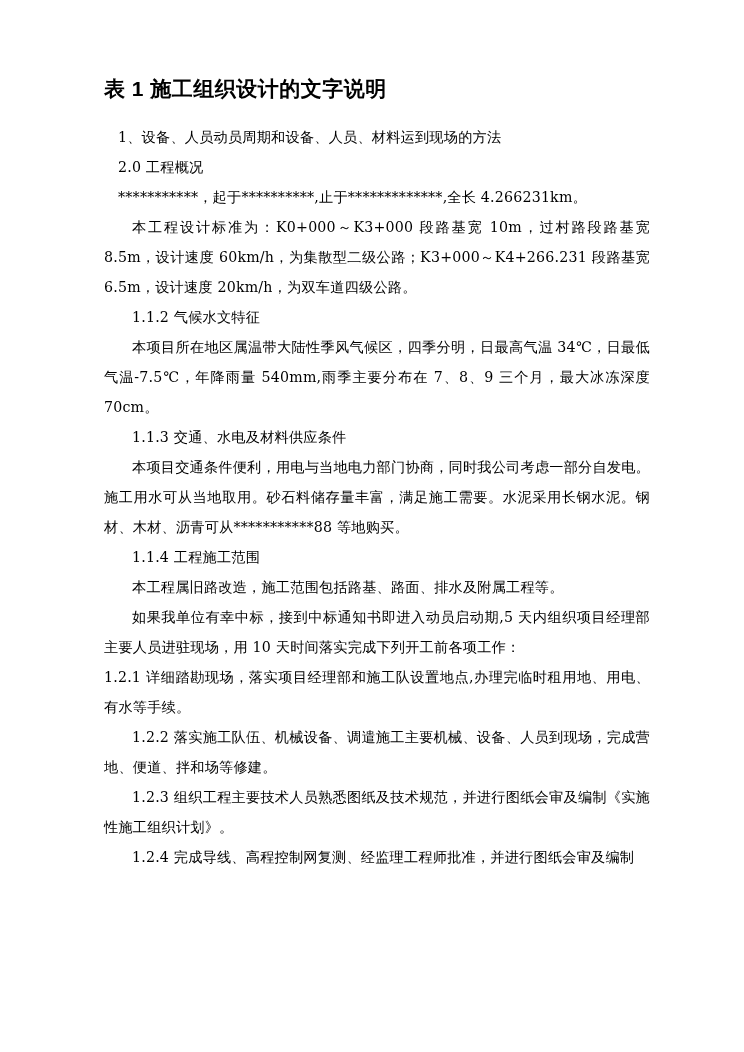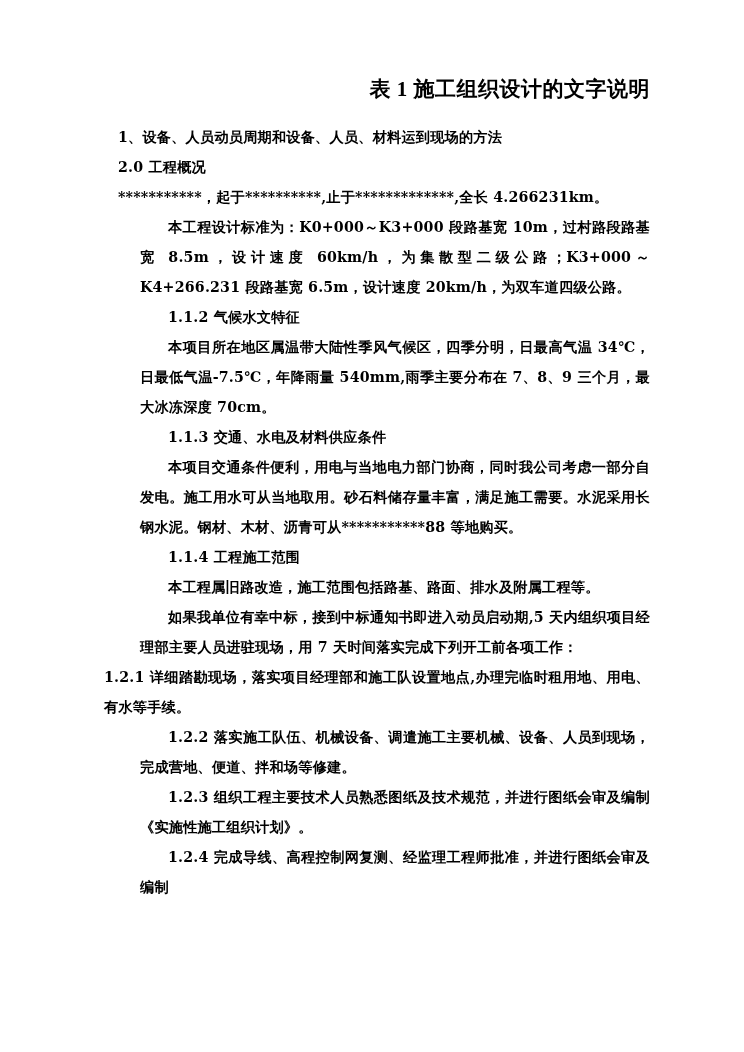--- a/index.html
+++ b/index.html
@@ -19,42 +19,39 @@
     overflow: hidden;
     margin: 0 auto;
   }
   .content {
     position: absolute;
     left: 104px;
     top: 74px;
     width: 546px;
   }
   .doc-title {
-    font-family: Liberation Serif, serif;
+    font-family: Liberation Sans, sans-serif;
     font-weight: bold;
     font-size: 21px;
     line-height: 30px;
     letter-spacing: 0.5px;
     color: #000;
     margin: 0 0 18px 0;
-    text-align: right;
   }
   p.para {
     font-family: "DejaVu Serif", "Liberation Serif", serif;
     font-size: 14.2px;
     line-height: 30px;
     color: #000;
     margin: 0;
     text-align: justify;
     letter-spacing: 0.2px;
-    font-weight: bold;
   }
   p.indent2 {
     text-indent: 28px;
-    margin-left: 36px;
   }
   p.indent1 {
     text-indent: 14px;
   }
   p.noindent {
     text-indent: 0;
   }
 </style>
 </head>
 <body>
@@ -66,20 +63,20 @@
     <p class="para indent1">1、设备、人员动员周期和设备、人员、材料运到现场的方法</p>
     <p class="para indent1">2.0 工程概况</p>
     <p class="para indent1">***********，起于**********,止于*************,全长 4.266231km。</p>
     <p class="para indent2">本工程设计标准为：K0+000～K3+000 段路基宽 10m，过村路段路基宽 8.5m，设计速度 60km/h，为集散型二级公路；K3+000～K4+266.231 段路基宽 6.5m，设计速度 20km/h，为双车道四级公路。</p>
     <p class="para indent2">1.1.2 气候水文特征</p>
     <p class="para indent2">本项目所在地区属温带大陆性季风气候区，四季分明，日最高气温 34℃，日最低气温-7.5℃，年降雨量 540mm,雨季主要分布在 7、8、9 三个月，最大冰冻深度 70cm。</p>
     <p class="para indent2">1.1.3 交通、水电及材料供应条件</p>
     <p class="para indent2">本项目交通条件便利，用电与当地电力部门协商，同时我公司考虑一部分自发电。施工用水可从当地取用。砂石料储存量丰富，满足施工需要。水泥采用长钢水泥。钢材、木材、沥青可从***********88 等地购买。</p>
     <p class="para indent2">1.1.4 工程施工范围</p>
     <p class="para indent2">本工程属旧路改造，施工范围包括路基、路面、排水及附属工程等。</p>
-    <p class="para indent2">如果我单位有幸中标，接到中标通知书即进入动员启动期,5 天内组织项目经理部主要人员进驻现场，用 7 天时间落实完成下列开工前各项工作：</p>
+    <p class="para indent2">如果我单位有幸中标，接到中标通知书即进入动员启动期,5 天内组织项目经理部主要人员进驻现场，用 10 天时间落实完成下列开工前各项工作：</p>
     <p class="para noindent">1.2.1 详细踏勘现场，落实项目经理部和施工队设置地点,办理完临时租用地、用电、有水等手续。</p>
     <p class="para indent2">1.2.2 落实施工队伍、机械设备、调遣施工主要机械、设备、人员到现场，完成营地、便道、拌和场等修建。</p>
     <p class="para indent2">1.2.3 组织工程主要技术人员熟悉图纸及技术规范，并进行图纸会审及编制《实施性施工组织计划》。</p>
     <p class="para indent2">1.2.4 完成导线、高程控制网复测、经监理工程师批准，并进行图纸会审及编制</p>
     <p class="para indent2"></p>
   </div>
 </div>
 
 </body></html>

